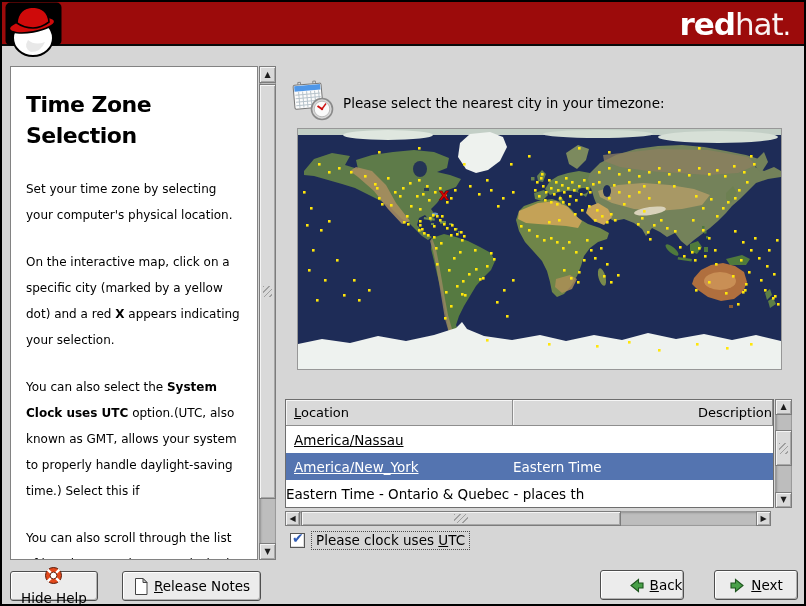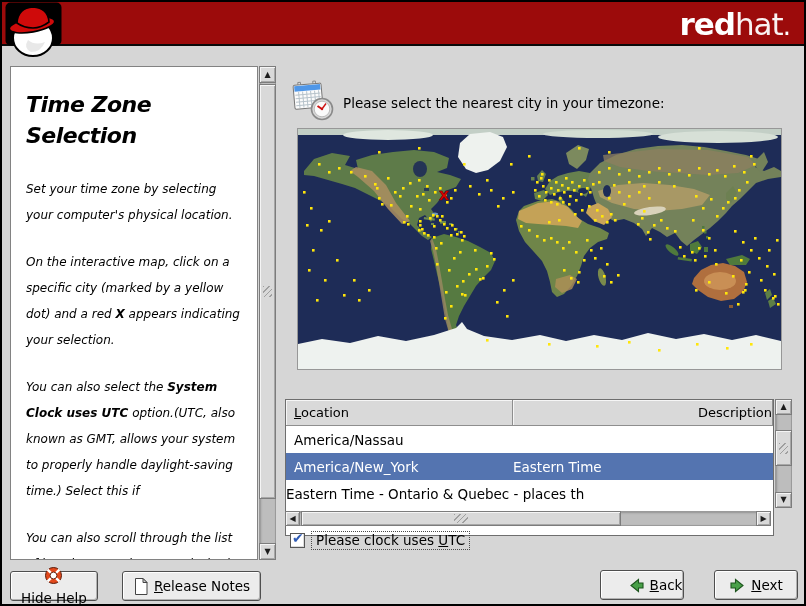--- a/index.html
+++ b/index.html
@@ -10,49 +10,49 @@
     font-family:"DejaVu Sans","Liberation Sans",sans-serif;color:#000;
   }
   
   .banner{position:absolute;left:0;top:0;width:802px;height:44px;background:var(--banner,#9c0b0b);border-bottom:2px solid #0a0a0a;}
   .logo{position:absolute;left:3px;top:0;width:60px;height:60px;z-index:6;}
   .wordmark{position:absolute;right:14px;top:7px;color:#fff;font-size:31px;line-height:31px;letter-spacing:-1px;}
   .wordmark .b{font-weight:bold;margin-left:28px;}
   .wordmark .l{font-weight:normal;opacity:.95;}
   .wordmark .d{font-weight:normal;font-size:26px;}
   
-  .help-panel{position:absolute;left:8px;top:64px;width:248px;height:494px;background:#fff;border:1px solid #828282;overflow:hidden;font-style:italic;}
+  .help-panel{position:absolute;left:8px;top:64px;width:248px;height:494px;background:#fff;border:1px solid #828282;overflow:hidden;}
   .help-inner{padding:12px 12px 0 15px;}
   .help-title{font-size:22px;font-weight:bold;line-height:31px;margin:10px 0 25px 0;letter-spacing:-.5px;}
   .help-p{font-size:12px;line-height:26px;margin:0 0 21px 0;}
   .help-p b{font-weight:bold;}
   
   .sb-v{position:absolute;width:17px;background:#bdbdbd;border:1px solid #9a9a9a;box-shadow:inset 1px 1px 2px rgba(0,0,0,.22);}
   .sb-btn{position:absolute;background:#d9d9d9;border:1px solid #7c7c7c;box-shadow:inset 1px 1px 0 #f5f5f5,inset -1px -1px 0 #a7a7a7;
     display:flex;align-items:center;justify-content:center;font-size:8px;color:#1c1c1c;line-height:1;}
   .sb-thumb{position:absolute;background:#d9d9d9;border:1px solid #7c7c7c;box-shadow:inset 1px 1px 0 #f5f5f5,inset -1px -1px 0 #a7a7a7;
     display:flex;align-items:center;justify-content:center;}
   .grip{width:9px;height:11px;background:repeating-linear-gradient(135deg,#9f9f9f 0 1px,rgba(0,0,0,0) 1px 4px);}
   .grip-h{width:14px;height:9px;background:repeating-linear-gradient(135deg,#9f9f9f 0 1px,rgba(0,0,0,0) 1px 4px);}
   .help-sb{left:257px;top:64px;height:494px;}
   
   .instr-icon{position:absolute;left:288px;top:76px;}
   .instruction{position:absolute;left:341px;top:93px;font-size:13.5px;}
   
   .map-frame{position:absolute;left:295px;top:126px;width:485px;height:242px;border:1px solid #979797;background:#1e2c57;}
   .map-frame svg{display:block;}
   
-  .listbox{position:absolute;left:283px;top:397px;width:489px;height:137px;background:#fff;border:1px solid #6e6e6e;overflow:hidden;}
+  .listbox{position:absolute;left:283px;top:397px;width:489px;height:109px;background:#fff;border:1px solid #6e6e6e;overflow:hidden;}
   .thead{display:flex;height:26px;}
   .th{background:#d9d9d9;border-right:1px solid #8e8e8e;border-bottom:1px solid #8e8e8e;box-shadow:inset 1px 1px 0 #f6f6f6;
       font-size:13px;padding:5px 0 0 8px;}
   .th-loc{width:227px;}
   .th-desc{flex:1;text-align:right;}
   .trow{display:flex;height:27px;font-size:13.5px;align-items:center;}
-  .cell-loc{width:227px;padding-left:8px;white-space:nowrap;}
+  .cell-loc{width:227px;padding-left:8px;white-space:nowrap;text-decoration:underline;}
   .cell-desc{flex:1;white-space:nowrap;overflow:hidden;}
   .trow.selected{background:var(--sel,#5474b0);color:#fff;justify-content:center;}
   .table-sb{left:773px;top:397px;height:109px;}
   .hscroll{position:absolute;left:283px;top:509px;width:486px;height:15px;background:#bdbdbd;border:1px solid #9a9a9a;box-shadow:inset 1px 1px 2px rgba(0,0,0,.22);}
   
   .cbrow{position:absolute;left:288px;top:529px;display:flex;align-items:center;}
   .checkbox{position:relative;width:15px;height:15px;background:#fff;border:1px solid #565656;box-shadow:inset -1px -1px 0 #dcdcdc;}
   .checkbox .check{display:none;position:absolute;left:1px;top:-4px;font-size:14px;color:#2f5bb5;font-weight:bold;}
   .checkbox.checked .check{display:block;}
   .cb-label{margin-left:6px;font-size:13.5px;border:1px dotted #4a4a4a;padding:1px 4px;line-height:15px;}

